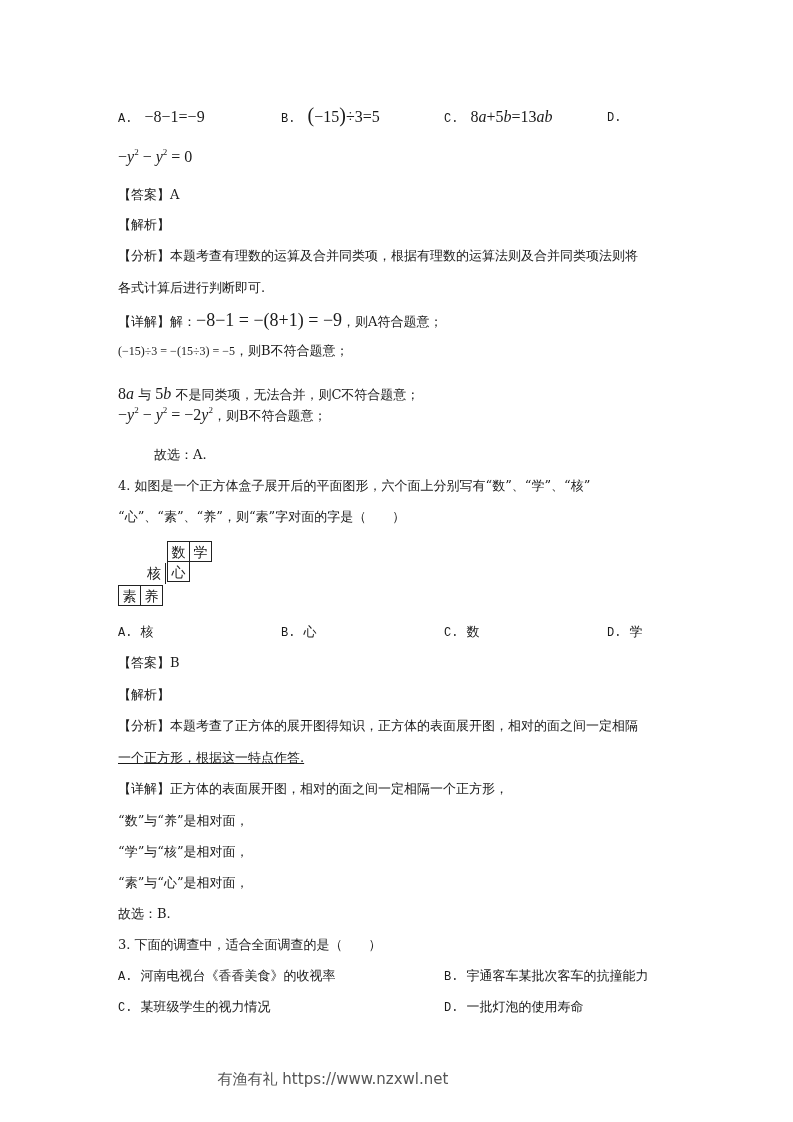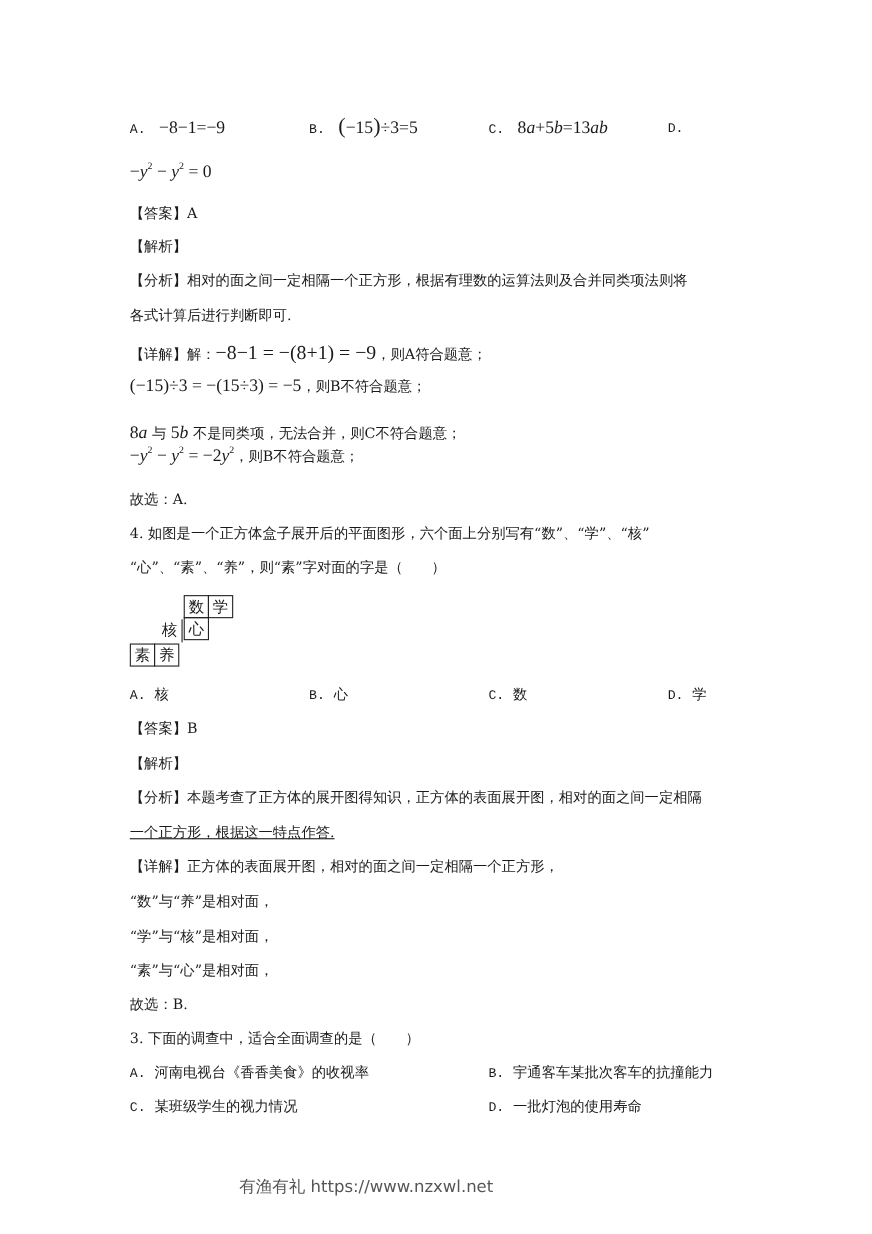--- a/index.html
+++ b/index.html
@@ -33,36 +33,36 @@
   <span class="lbl">C.</span>
   <span class="math">8<i>a</i>+5<i>b</i>=13<i>ab</i></span>
 </div>
 <div class="opt" style="left:607px; top:108px;">
   <span class="lbl">D.</span>
 </div>
 <div class="line math" style="top:148px;">−<i>y</i><sup>2</sup> − <i>y</i><sup>2</sup> = 0</div>
 
 <div class="line" style="top:186px;">【答案】A</div>
 <div class="line" style="top:216px;">【解析】</div>
-<div class="line" style="top:247px;">【分析】相对的面之间一定相隔一个正方形，根据有理数的运算法则及合并同类项法则将</div>
+<div class="line" style="top:247px;">【分析】本题考查有理数的运算及合并同类项，根据有理数的运算法则及合并同类项法则将</div>
 <div class="line" style="top:279px;">各式计算后进行判断即可.</div>
 
 <div class="line" style="top:311px;">
   <span>【详解】解：</span><span class="math" style="font-size:18px;">−8−1 = −(8+1) = −9</span><span>，则A符合题意；</span>
 </div>
 <div class="line" style="top:342px;">
-  <span class="math" style="font-size:16px;">(−15)÷3 = −(15÷3) = −5</span><span>，则B不符合题意；</span>
+  <span class="math" style="font-size:12px;">(−15)÷3 = −(15÷3) = −5</span><span>，则B不符合题意；</span>
 </div>
 <div class="line" style="top:373px;margin-top:12px;">
   <span class="math">8<i>a</i></span><span> 与 </span><span class="math">5<i>b</i></span><span> 不是同类项，无法合并，则C不符合题意；</span>
 </div>
 <div class="line" style="top:406px;">
   <span class="math">−<i>y</i><sup>2</sup> − <i>y</i><sup>2</sup> = −2<i>y</i><sup>2</sup></span><span>，则B不符合题意；</span>
 </div>
-<div class="line" style="top:446px;">故选：A.</div>
+<div class="line" style="top:446px;margin-left:36px;">故选：A.</div>
 
 <div class="line" style="top:477px;">4. 如图是一个正方体盒子展开后的平面图形，六个面上分别写有“数”、“学”、“核”</div>
 <div class="line" style="top:508px;">“心”、“素”、“养”，则“素”字对面的字是（　　）</div>
 
 <div class="net">
   <div class="cell" style="left:49px; top:0;">数</div>
   <div class="cell" style="left:71px; top:0;">学</div>
   <div class="cell" style="left:25px; top:22px; border-left:none; border-top:none; border-bottom:none;">核</div>
   <div class="cell" style="left:49px; top:20px;">心</div>
   <div class="cell" style="left:0; top:44px;">素</div>

